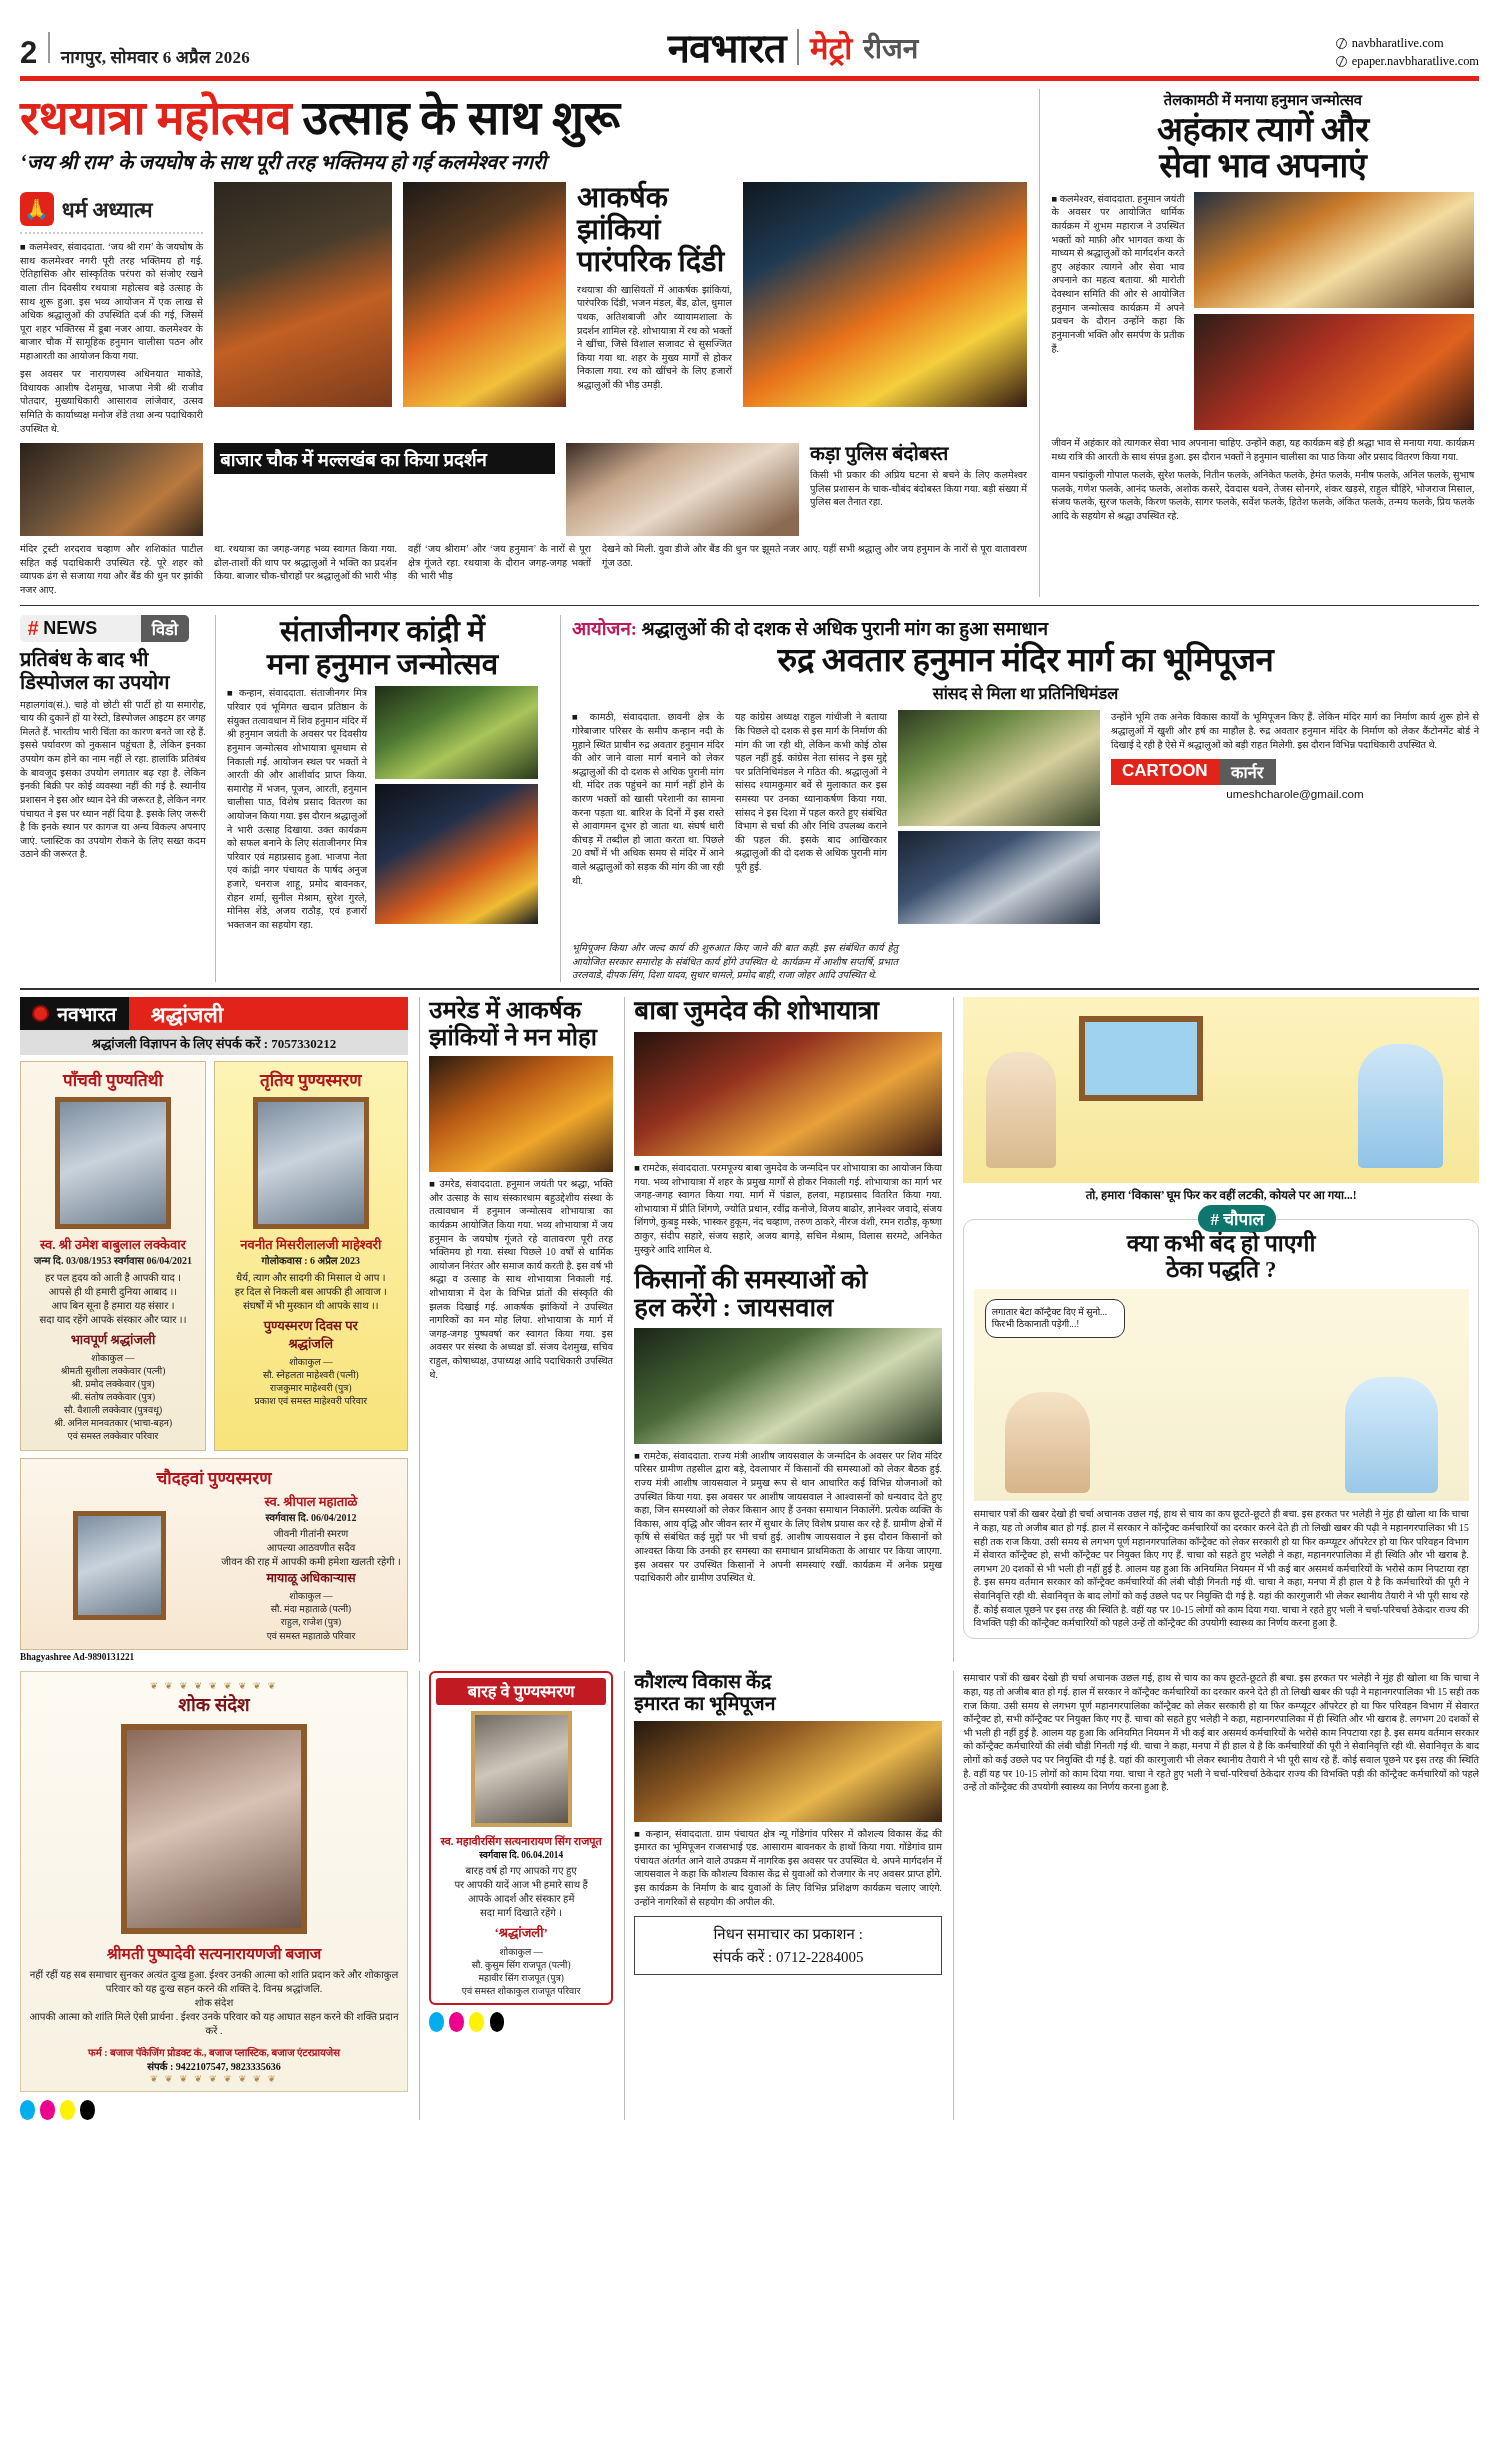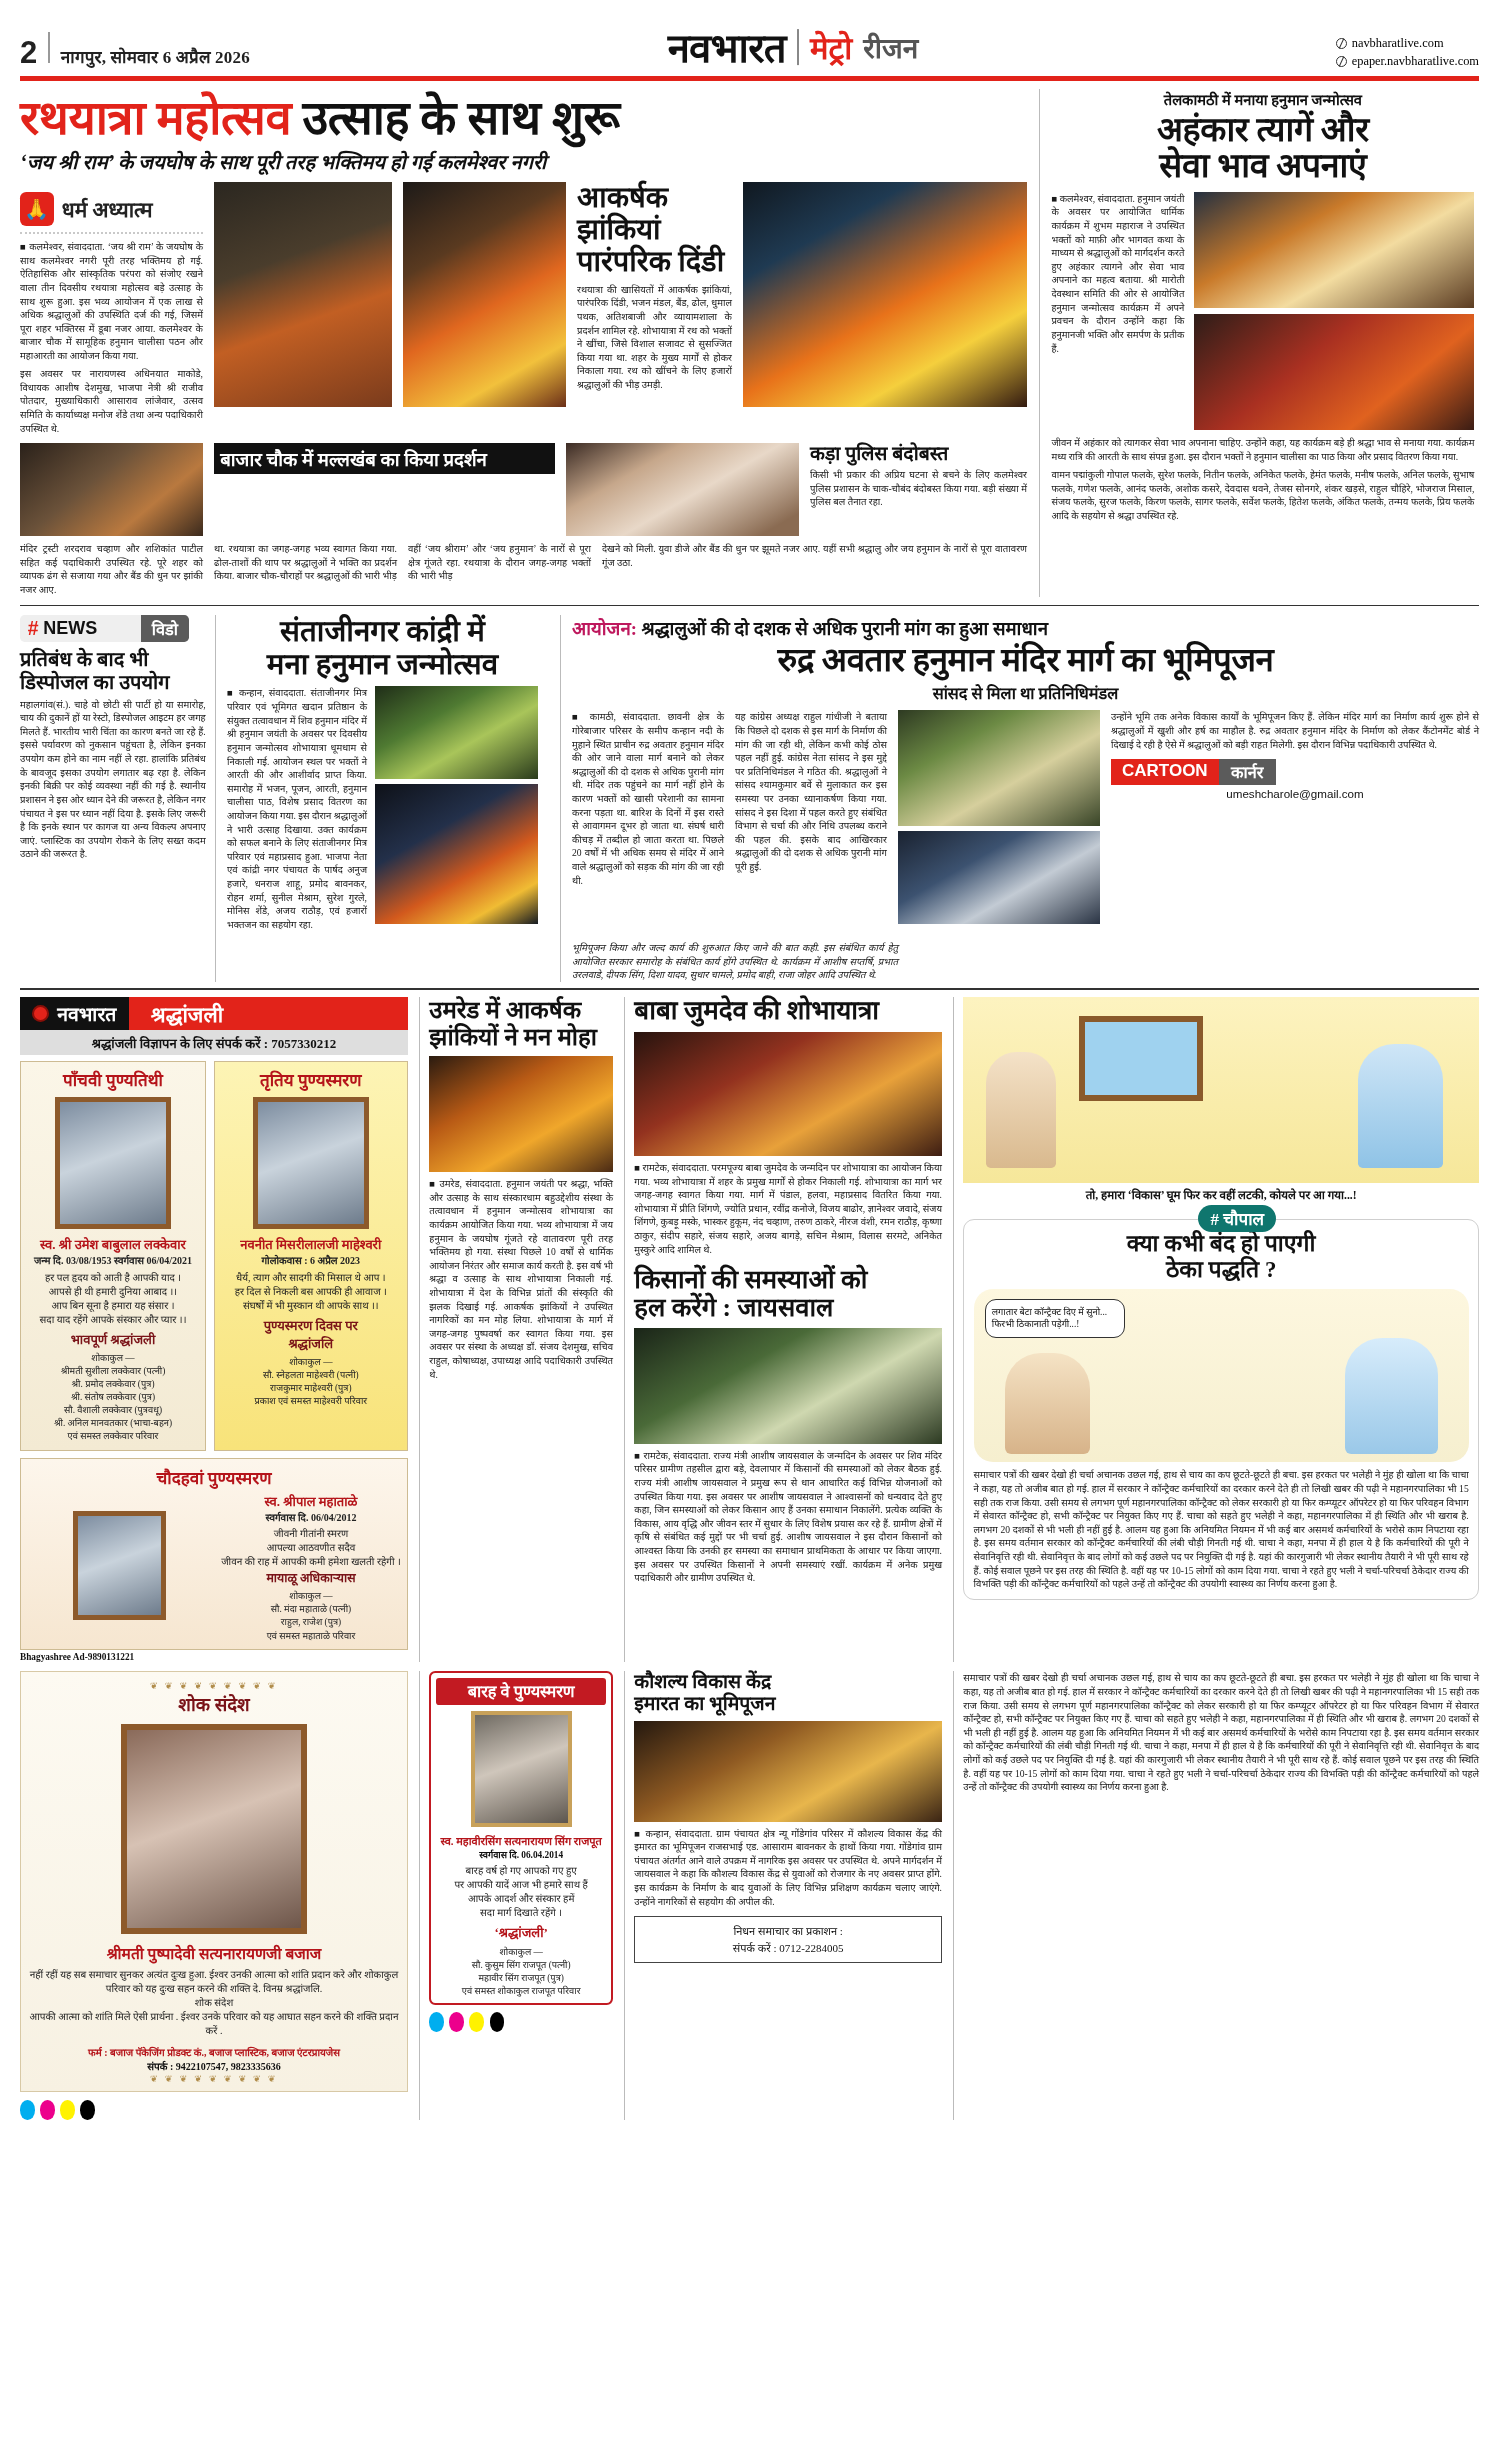--- a/index.html
+++ b/index.html
@@ -142,21 +142,21 @@
   .shok-title { font-size: 18.6px; font-weight:bold; color:#7a1318; }
   .shok-port { width: 186px; height: 210px; margin: 7.8px auto; border: 6.2px solid #8d5a2b;
                background: linear-gradient(160deg,#8a6a5a,#d7c2b4 45%,#6e564a); }
   .orn { font-size: 9.3px; color:#b08c4a; letter-spacing: 2.3px; }
 
   .red-frame { border: 2.3px solid #c21a22; border-radius: 6.2px; padding: 4.7px; background:#fff; text-align:center; }
   .rf-head { background:#c21a22; color:#fff; font-size: 16.3px; font-weight:bold; padding: 2.3px 0; border-radius: 3.1px;}
   .rf-port { width: 101px; height: 116px; margin: 6.2px auto; border: 4.7px solid #c8a15a;
              background: linear-gradient(160deg,#6f6a62,#cfc6bb 45%,#5d564e); }
 
-  .note-box { border: 0.8px solid #444; padding: 6.2px 7.8px; font-size: 11px; line-height:1.5; text-align:center; }
+  .note-box { border: 0.8px solid #444; padding: 6.2px 7.8px; font-size: 15px; line-height:1.5; text-align:center; }
   .head-sm { font-size: 20px; font-weight: bold; line-height: 1.12; }
 </style>
 </head>
 <body>
 
 <div class="page">
 
   <div class="masthead">
     <div class="mh-left">
       <span class="pageno">2</span>
@@ -417,21 +417,21 @@
                     background:linear-gradient(#cfe6f7,#8fc3e6); border-radius:36px 36px 4.7px 4.7px;"></div>
         <div style="position:absolute; left:116px; top:18.6px; width:124px; height:85px;
                     background:#9fd2ef; border:6.2px solid #8a5a2b;"></div>
       </div>
       <div class="ct-cap">तो, हमारा ‘विकास’ घूम फिर कर वहीं लटकी, कोयले पर आ गया...!</div>
 
       <div class="chaupal-box">
         <div class="chaupal-tag"># चौपाल</div>
         <div class="chaupal-q">क्या कभी बंद हो पाएगी</div>
         <div class="chaupal-q">ठेका पद्धति ?</div>
-        <div style="position:relative; height:173px; margin-top:6.2px; background:linear-gradient(#fdf7df,#f6efcf);border-radius:19px;">
+        <div style="position:relative; height:212px; margin-top:6.2px; background:linear-gradient(#fdf7df,#f6efcf);">
           <div style="position:absolute; left:11px; top:9.3px; width:140px; padding:6.2px;
                       border:1.6px solid #333; border-radius:11px; background:#fff; font-size:9.3px; line-height:1.35;">लगातार बेटा कॉन्ट्रैक्ट दिए में सुनो... फिरभी ठिकानाती पड़ेगी...!</div>
           <div style="position:absolute; left:31px; bottom:7.8px; width:85px; height:101px;
                       background:linear-gradient(#f5e3c5,#d7b389); border-radius:36px 36px 6.2px 6.2px;"></div>
           <div style="position:absolute; right:31px; bottom:7.8px; width:93px; height:116px;
                       background:linear-gradient(#d7ecfb,#9ac8e8); border-radius:37px 37px 6.2px 6.2px;"></div>
         </div>
         <div class="body-text" style="margin-top:6.2px;">समाचार पत्रों की खबर देखो ही चर्चा अचानक उछल गई, हाथ से चाय का कप छूटते-छूटते ही बचा. इस हरकत पर भलेही ने मुंह ही खोला था कि चाचा ने कहा, यह तो अजीब बात हो गई. हाल में सरकार ने कॉन्ट्रैक्ट कर्मचारियों का दरकार करने देते ही तो लिखी खबर की पढ़ी ने महानगरपालिका भी 15 सही तक राज किया. उसी समय से लगभग पूर्ण महानगरपालिका कॉन्ट्रैक्ट को लेकर सरकारी हो या फिर कम्प्यूटर ऑपरेटर हो या फिर परिवहन विभाग में सेवारत कॉन्ट्रैक्ट हो, सभी कॉन्ट्रैक्ट पर नियुक्त किए गए हैं. चाचा को सहते हुए भलेही ने कहा, महानगरपालिका में ही स्थिति और भी खराब है. लगभग 20 दशकों से भी भली ही नहीं हुई है. आलम यह हुआ कि अनियमित नियमन में भी कई बार असमर्थ कर्मचारियों के भरोसे काम निपटाया रहा है. इस समय वर्तमान सरकार को कॉन्ट्रैक्ट कर्मचारियों की लंबी चौड़ी गिनती गई थी. चाचा ने कहा, मनपा में ही हाल ये है कि कर्मचारियों की पूरी ने सेवानिवृत्ति रही थी. सेवानिवृत्त के बाद लोगों को कई उछले पद पर नियुक्ति दी गई है. यहां की कारगुजारी भी लेकर स्थानीय तैयारी ने भी पूरी साथ रहे हैं. कोई सवाल पूछने पर इस तरह की स्थिति है. वहीं यह पर 10-15 लोगों को काम दिया गया. चाचा ने रहते हुए भली ने चर्चा-परिचर्चा ठेकेदार राज्य की विभक्ति पड़ी की कॉन्ट्रैक्ट कर्मचारियों को पहले उन्हें तो कॉन्ट्रैक्ट की उपयोगी स्वास्थ्य का निर्णय करना हुआ है.</div>
       </div>
     </div>

